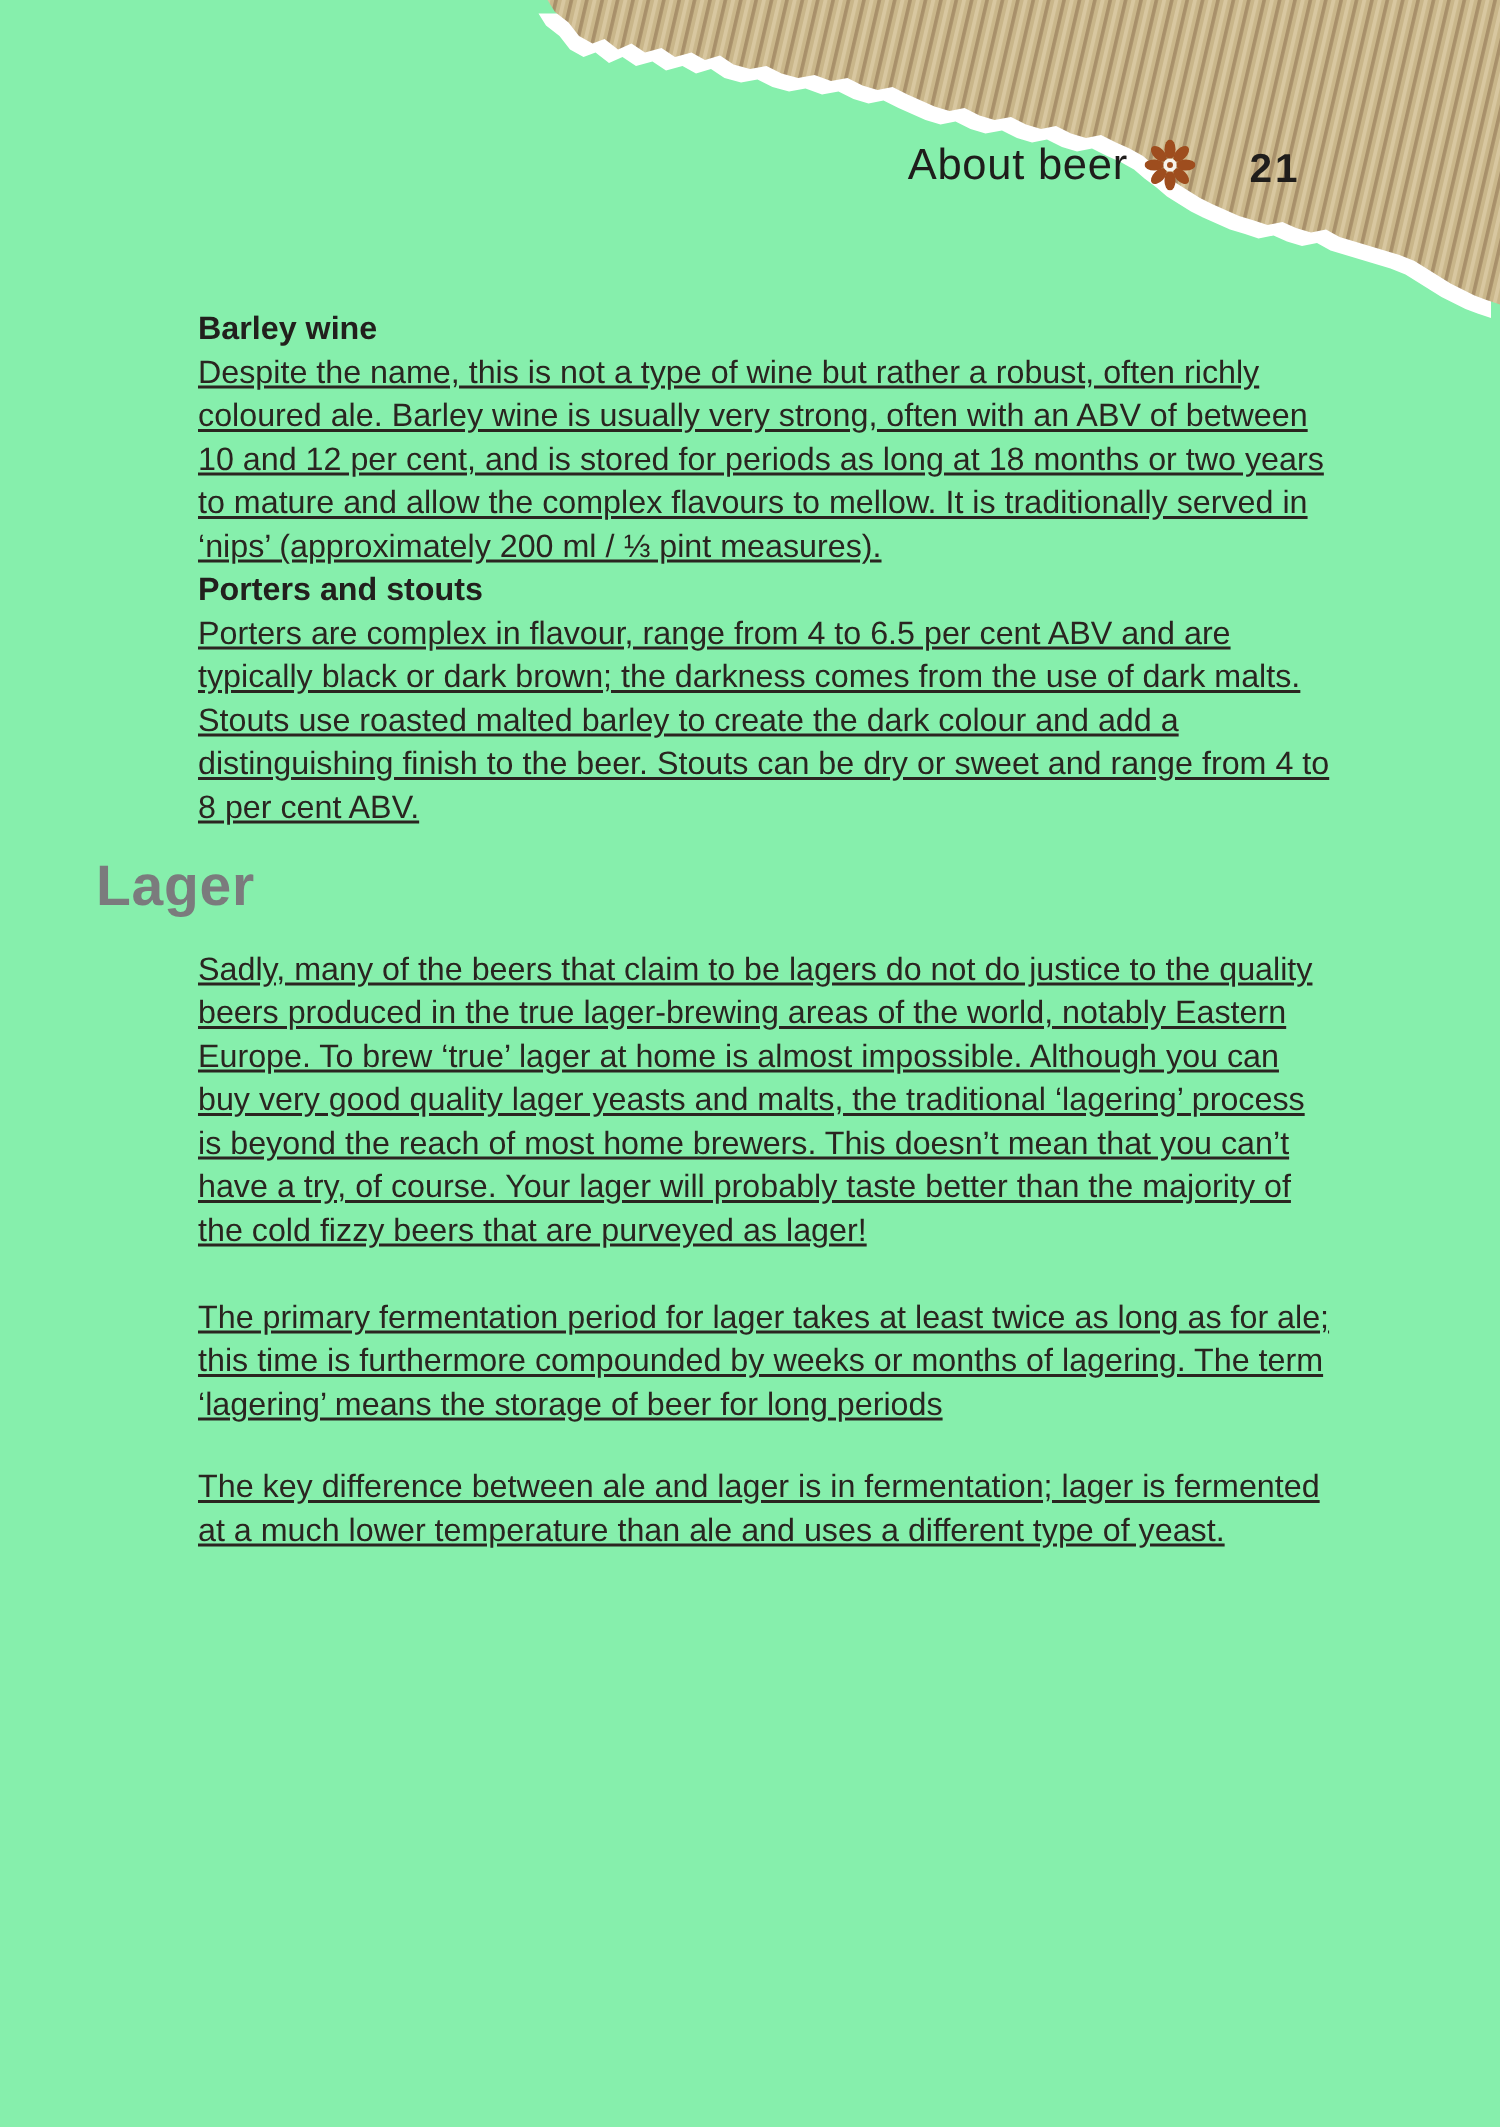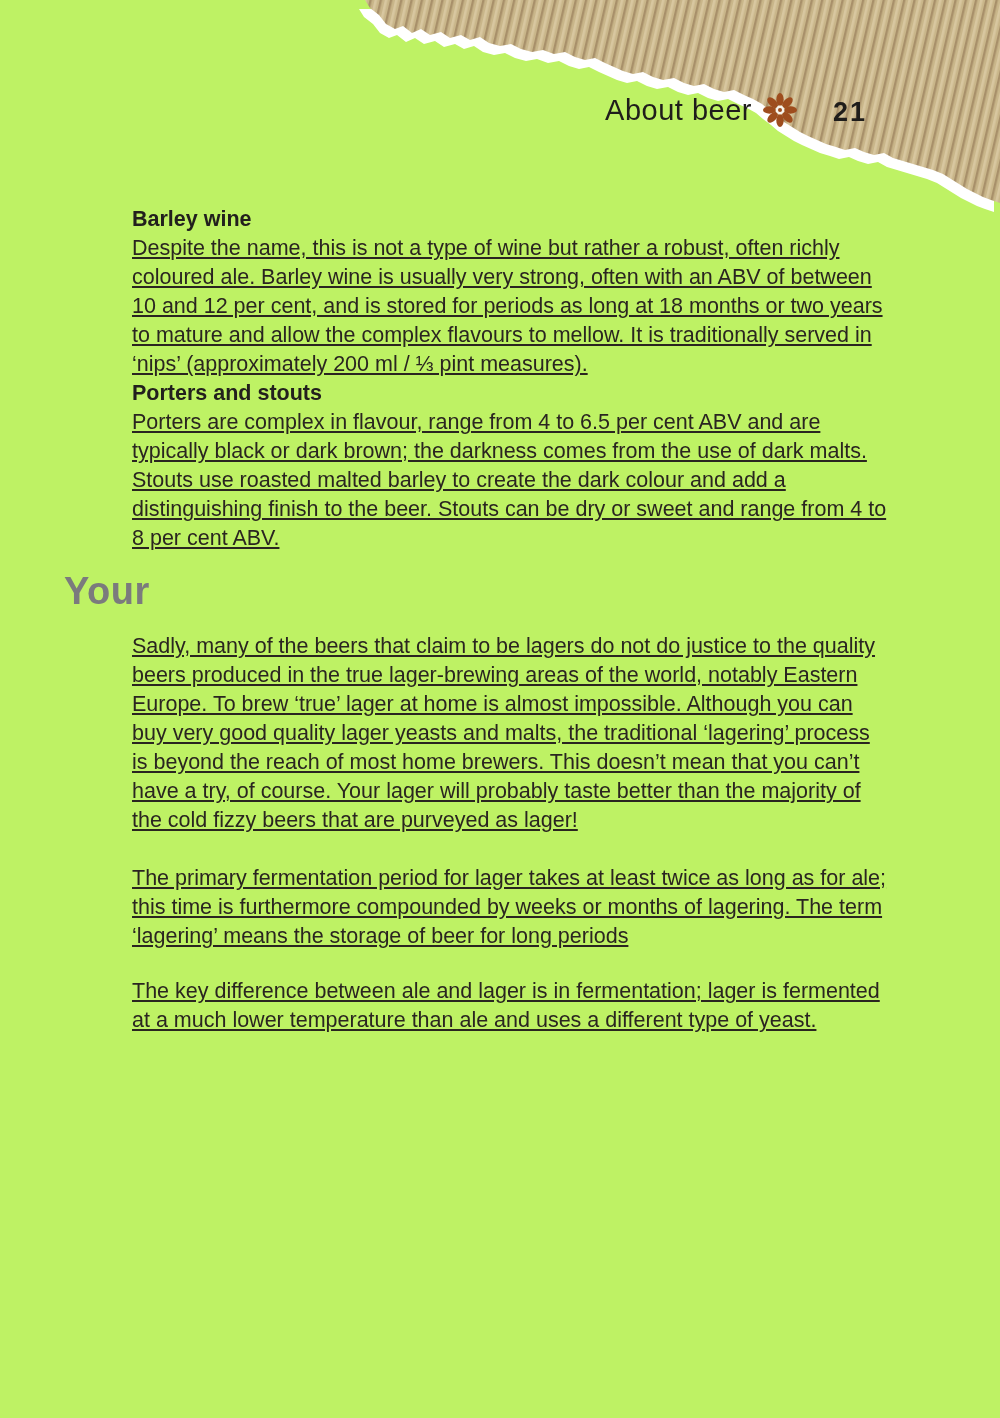--- a/index.html
+++ b/index.html
@@ -2,21 +2,21 @@
 <html><head>
 <meta charset="utf-8">
 <style>
   * { margin: 0; padding: 0; box-sizing: border-box; }
   html, body { background: #e9e6df; }
   .page {
     position: relative;
     width: 1000px;
     height: 1418px;
     margin: 0 auto;
-    background: #bef264;
+    background: #86efac;
     overflow: hidden;
     font-family: "Liberation Sans", sans-serif;
   }
   .tear-svg {
     position: absolute;
     top: 0; left: 0;
     width: 1000px; height: 240px;
     pointer-events: none;
   }
   .running-header-title {
@@ -129,21 +129,21 @@
     <div class="section-barley">
       <div class="subhead">Barley wine</div>
       <p class="body-para">Despite the name, this is not a type of wine but rather a robust, often richly coloured ale. Barley wine is usually very strong, often with an ABV of between 10 and 12 per cent, and is stored for periods as long at 18 months or two years to mature and allow the complex flavours to mellow. It is traditionally served in ‘nips’ (approximately 200 ml / ⅓ pint measures).</p>
     </div>
 
     <div class="section-porters">
       <div class="subhead">Porters and stouts</div>
       <p class="body-para">Porters are complex in flavour, range from 4 to 6.5 per cent ABV and are typically black or dark brown; the darkness comes from the use of dark malts. Stouts use roasted malted barley to create the dark colour and add a distinguishing finish to the beer. Stouts can be dry or sweet and range from 4 to 8 per cent ABV.</p>
     </div>
 
-    <h1 class="h1-gray">Your</h1>
+    <h1 class="h1-gray">Lager</h1>
 
     <p class="body-para lager-para">Sadly, many of the beers that claim to be lagers do not do justice to the quality beers produced in the true lager-brewing areas of the world, notably Eastern Europe. To brew ‘true’ lager at home is almost impossible. Although you can buy very good quality lager yeasts and malts, the traditional ‘lagering’ process is beyond the reach of most home brewers. This doesn’t mean that you can’t have a try, of course. Your lager will probably taste better than the majority of the cold fizzy beers that are purveyed as lager!</p>
 
 
     <p class="body-para process-para-2">The primary fermentation period for lager takes at least twice as long as for ale; this time is furthermore compounded by weeks or months of lagering. The term ‘lagering’ means the storage of beer for long periods</p>
 
     <p class="body-para process-para-1">The key difference between ale and lager is in fermentation; lager is fermented at a much lower temperature than ale and uses a different type of yeast.</p>
 
   </div>
 

